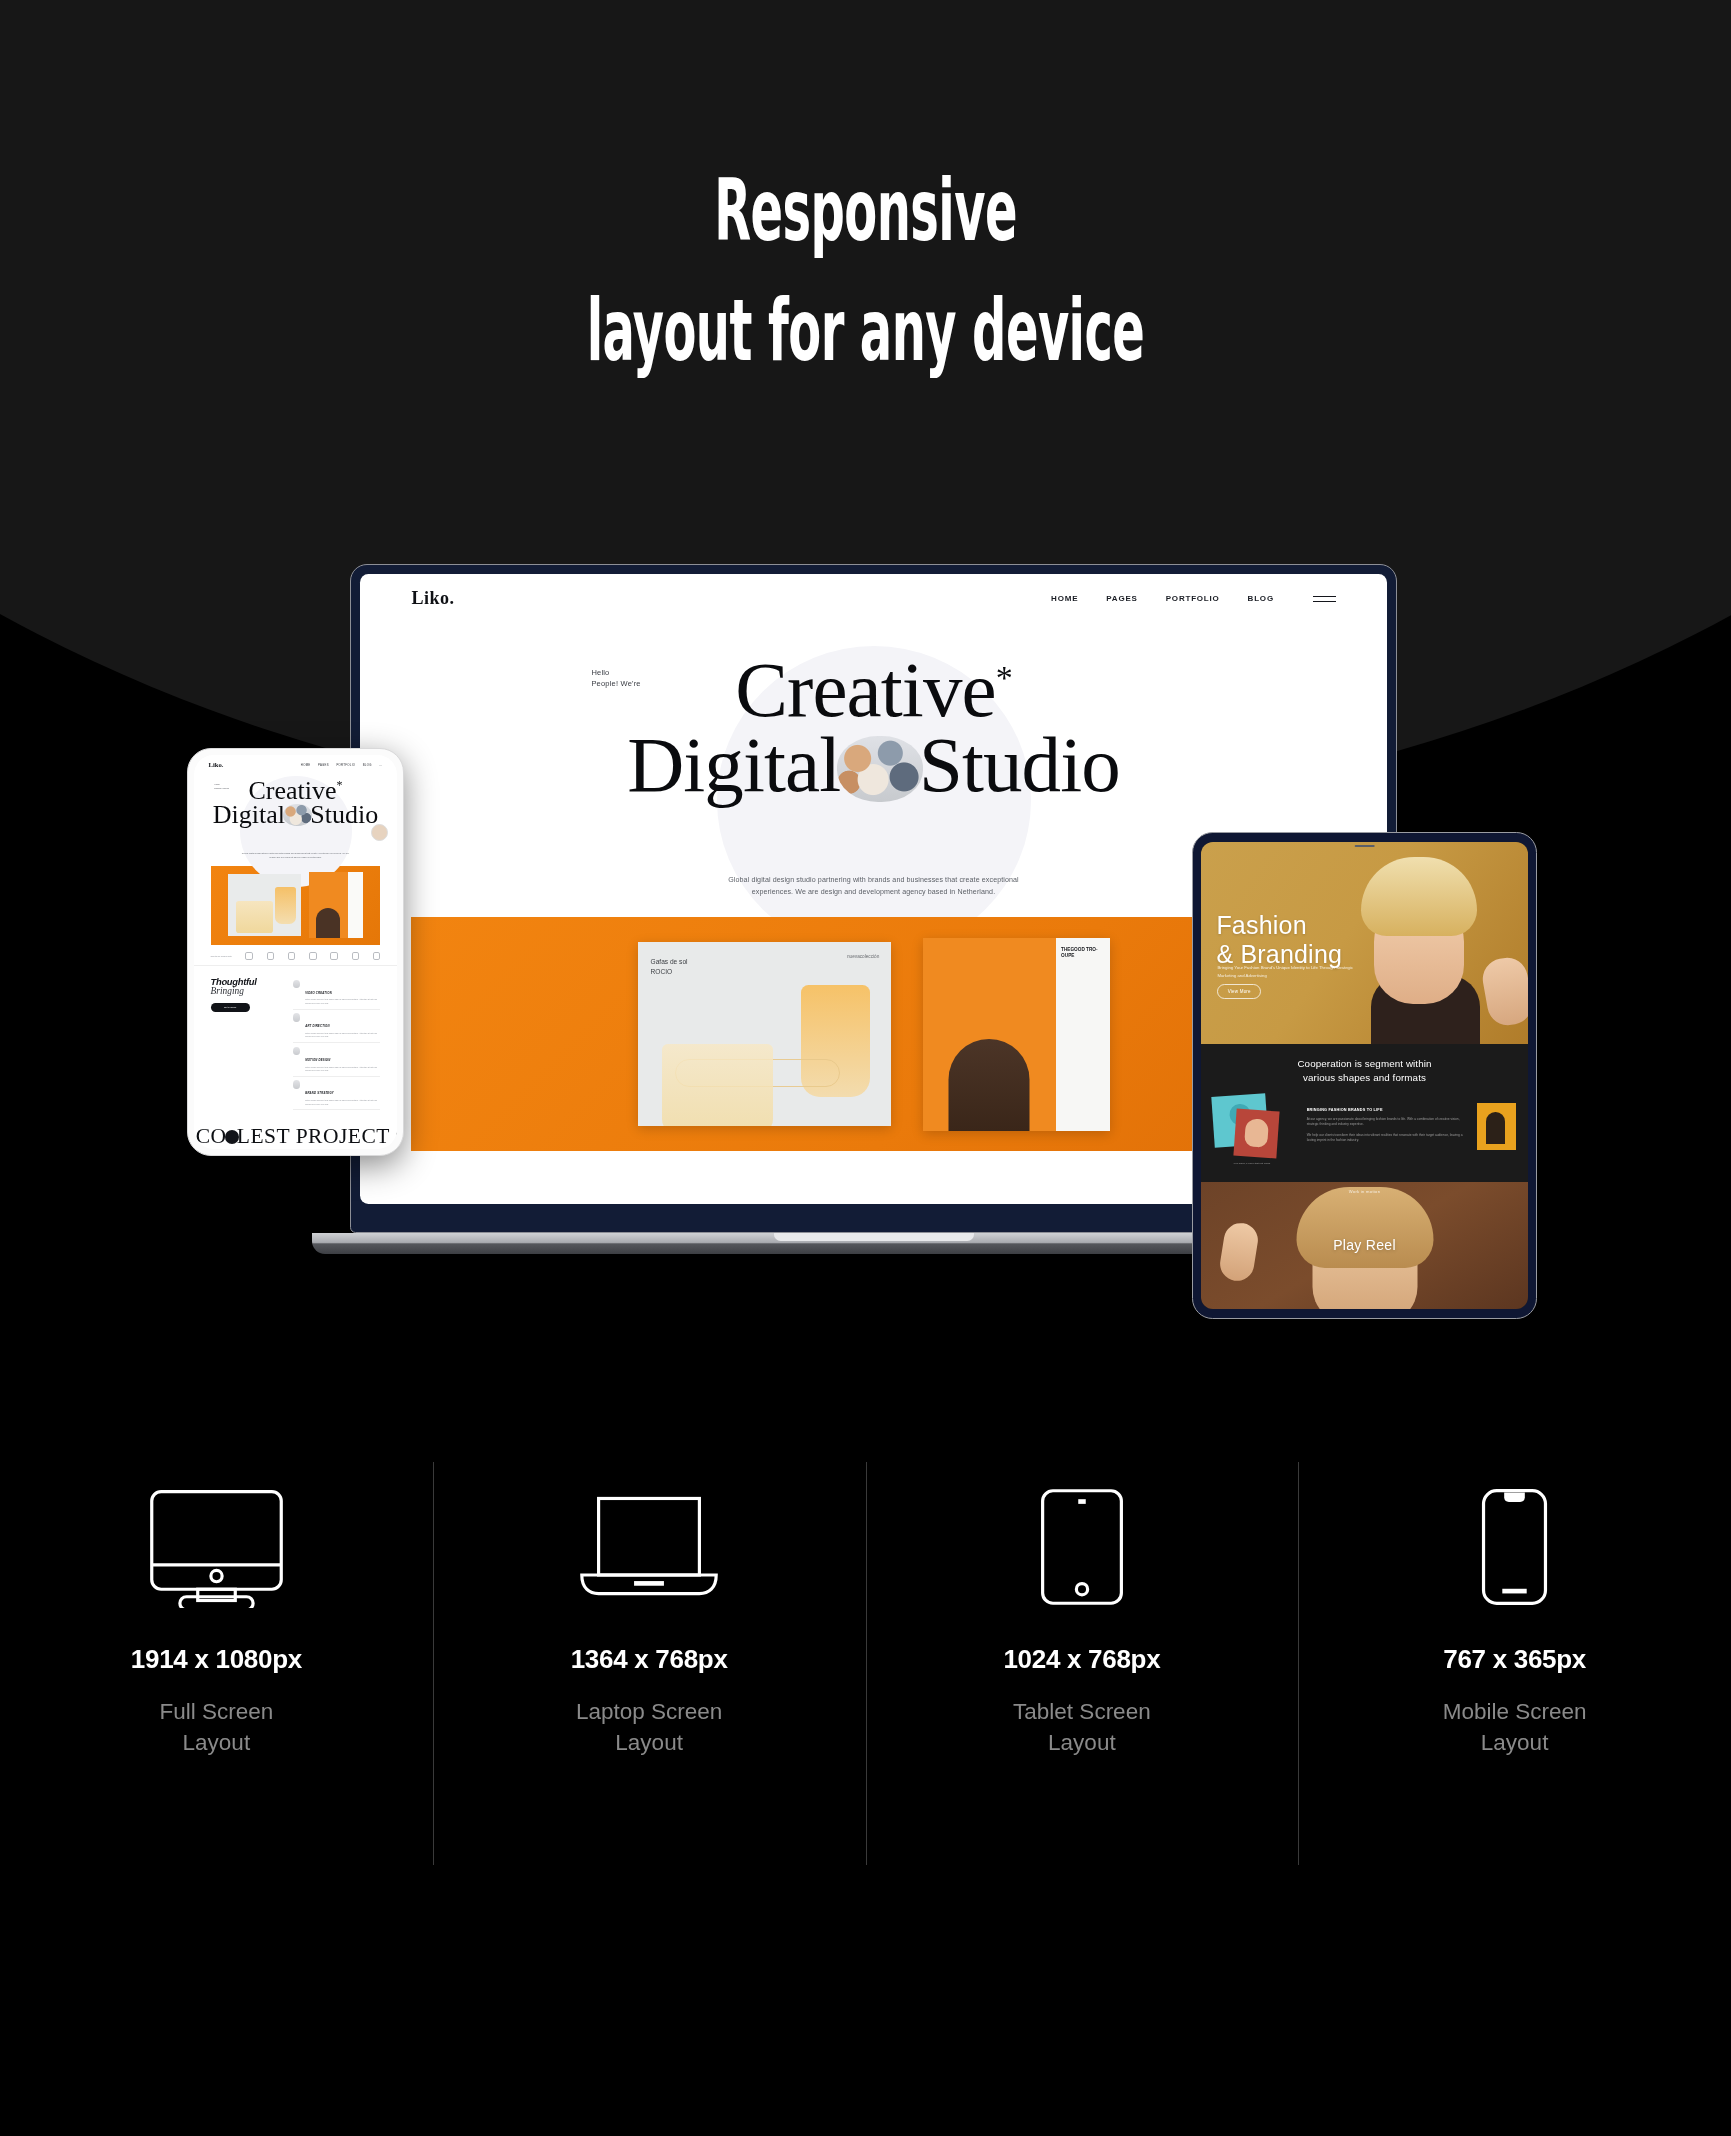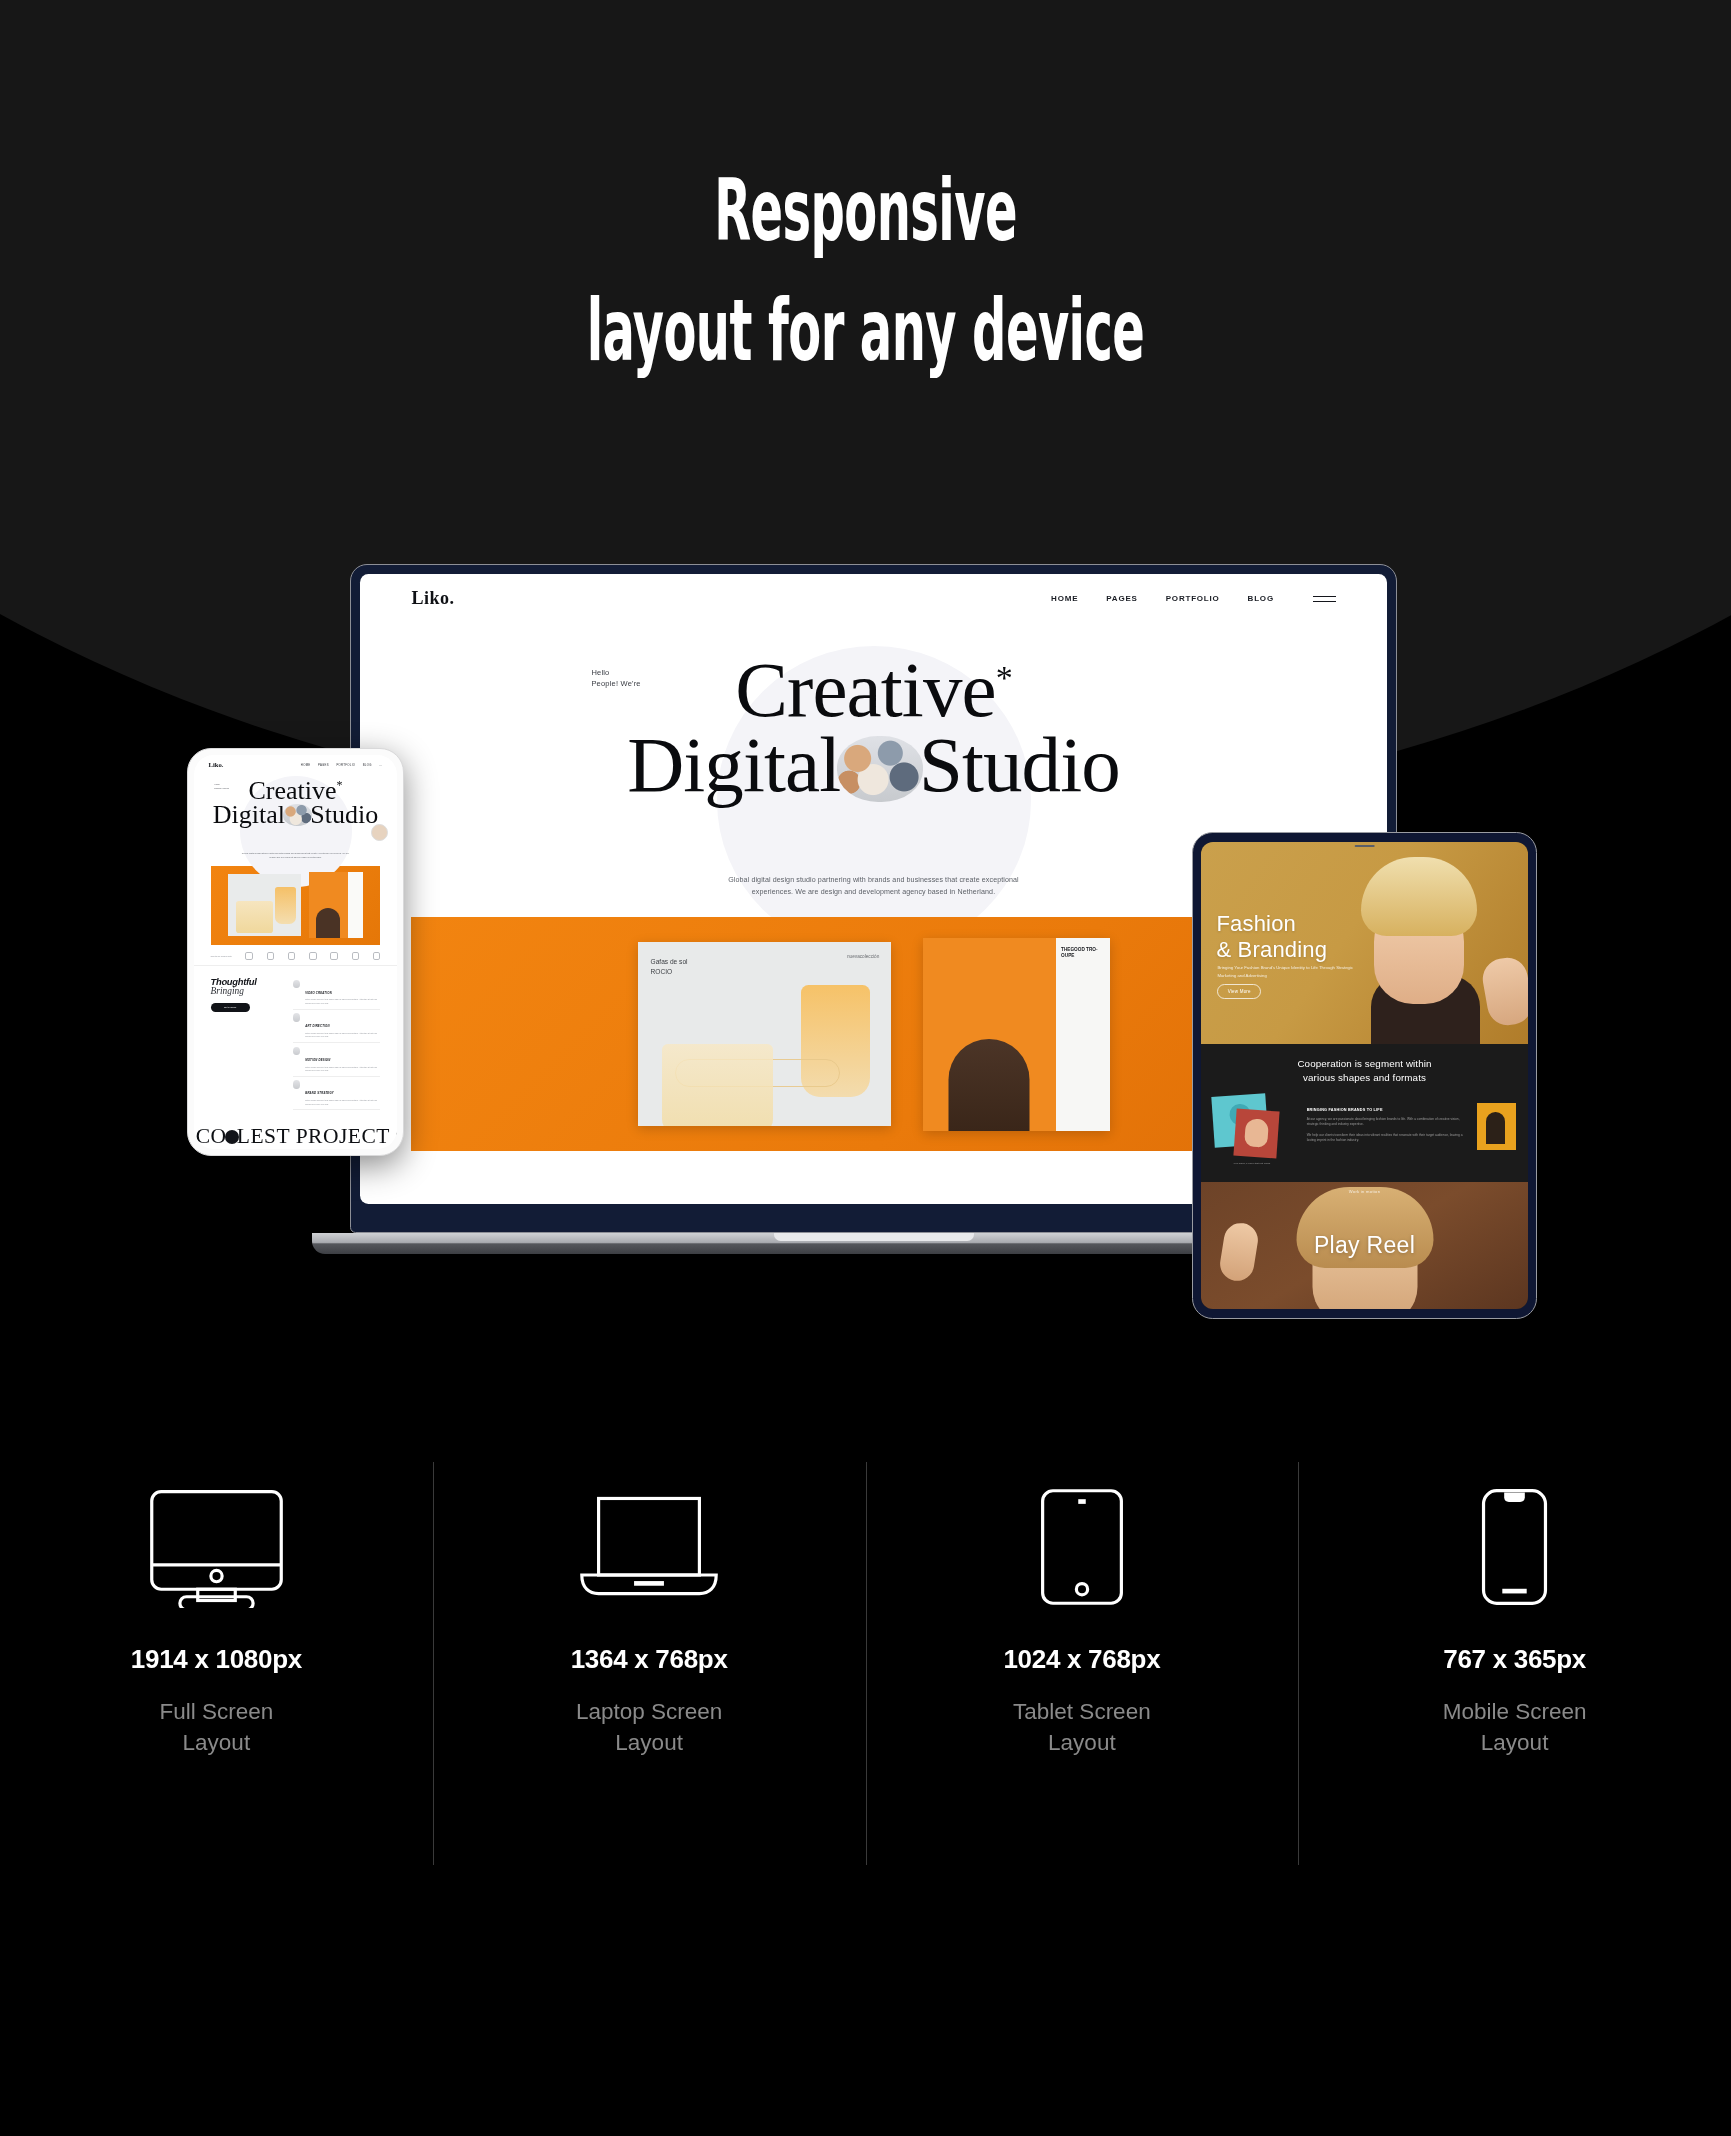--- a/index.html
+++ b/index.html
@@ -207,21 +207,21 @@
     position:absolute; left:51px; bottom:0; width:109px; height:69px;
     background:#2e211c; border-radius:32px 32px 0 0;
   }
   .tb-hand{
     position:absolute; right:5.6px; bottom:19px; width:45px; height:67px;
     background:linear-gradient(#eec9a7,#d7a77f); border-radius:20.6px;
     transform:rotate(-10deg);
   }
   .tb-h1{
     position:absolute; left:15px; top:69px;
-    color:#fff; font-size:22px; line-height:1.16; font-weight:400; letter-spacing:0.2px;
+    color:#fff; font-size:25px; line-height:1.16; font-weight:400; letter-spacing:0.2px;
     text-shadow:0 0.9px 2.8px rgba(0,0,0,.18);
   }
   .tb-p{
     position:absolute; left:16px; top:122px; width:141px;
     color:rgba(255,255,255,.82); font-size:4.3px; line-height:1.7;
   }
   .tb-btn{
     position:absolute; left:16px; top:142px;
     padding:3.7px 9.4px; border:0.7px solid rgba(255,255,255,.75);
     border-radius:19px; color:#fff; font-size:4.5px; letter-spacing:0.2px;
@@ -275,21 +275,21 @@
   .tb-reel .rhair{
     position:absolute; left:50%; top:5.6px; transform:translateX(-50%);
     width:137px; height:81px; background:linear-gradient(#d8b074,#b98c4f);
     border-radius:69px 69px 37px 37px;
   }
   .tb-reel .rhand{
     position:absolute; left:20.6px; top:41px; width:34px; height:58px;
     background:linear-gradient(#eec9a5,#d3a278); border-radius:17px; transform:rotate(9deg);
   }
   .tb-reel .label{
-    position:relative; z-index:4; color:#fff; font-size:23px; font-weight:400;
+    position:relative; z-index:4; color:#fff; font-size:14px; font-weight:400;
     letter-spacing:0.3px; text-shadow:0 0.9px 3.7px rgba(0,0,0,.25);
   }
   .tb-reel .wm{
     position:absolute; left:50%; top:7.5px; transform:translateX(-50%);
     color:rgba(255,255,255,.8); font-size:4.1px; letter-spacing:0.3px; z-index:4;
   }
 
   
   .phone{ position:absolute; left:187px; top:748px; width:217px; }
   .phone-body{

